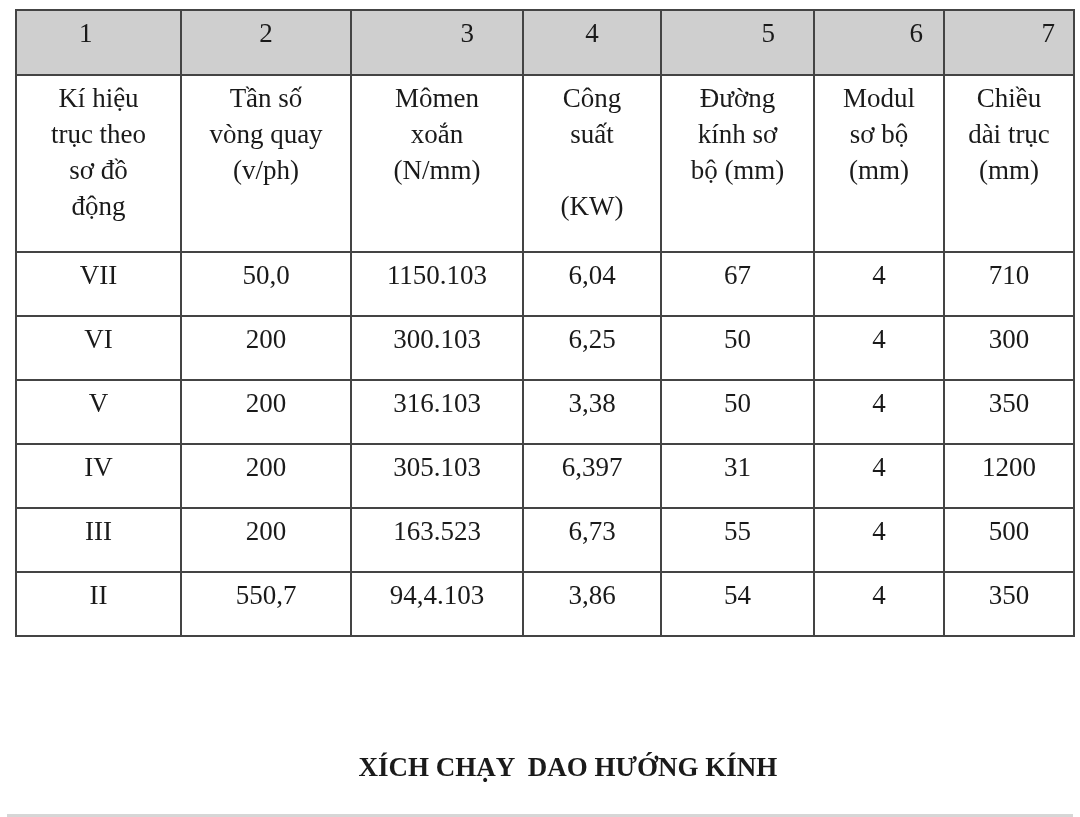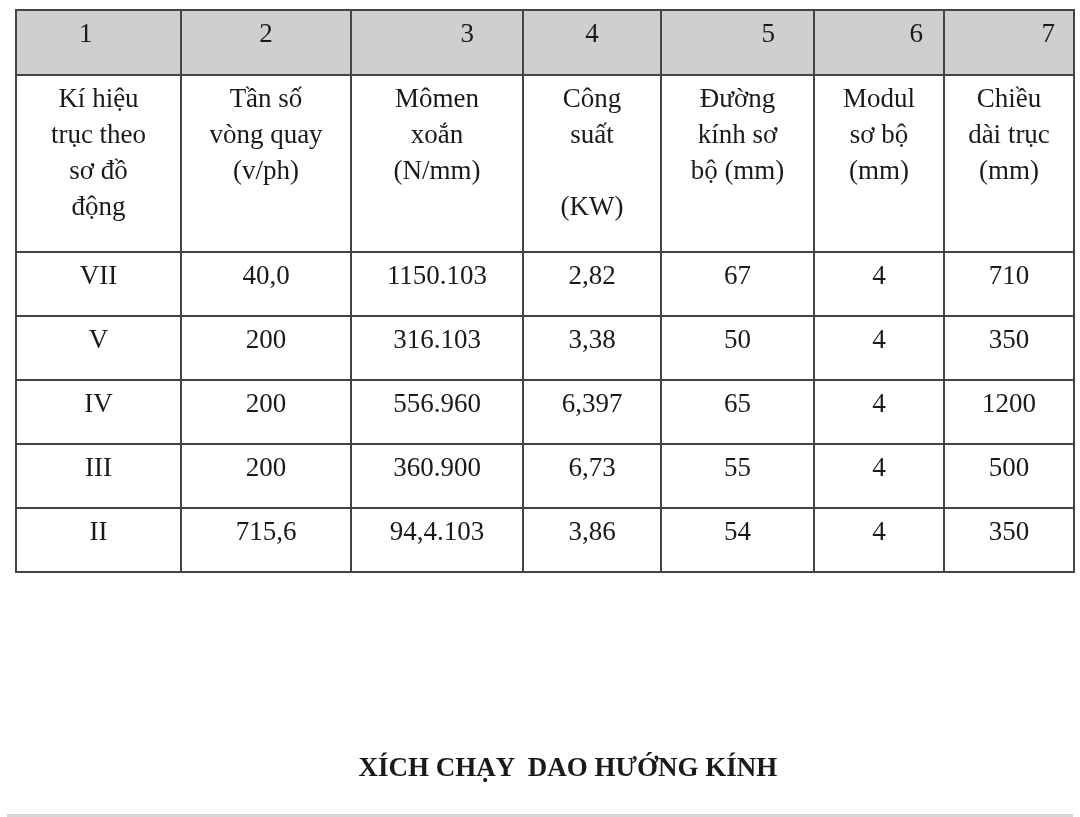--- a/index.html
+++ b/index.html
@@ -133,57 +133,66 @@
     </td>
     <td>
       <div>Chiều</div>
       <div>dài trục</div>
       <div>(mm)</div>
     </td>
   </tr>
 
   <tr class="data-row">
     <td>VII</td>
-    <td>40,0</td>
+    <td>50,0</td>
     <td>1150.103</td>
-    <td>2,82</td>
+    <td>6,04</td>
     <td>67</td>
     <td>4</td>
     <td>710</td>
+  </tr>
+  <tr class="data-row">
+    <td>VI</td>
+    <td>200</td>
+    <td>300.103</td>
+    <td>6,25</td>
+    <td>50</td>
+    <td>4</td>
+    <td>300</td>
   </tr>
   <tr class="data-row">
     <td>V</td>
     <td>200</td>
     <td>316.103</td>
     <td>3,38</td>
     <td>50</td>
     <td>4</td>
     <td>350</td>
   </tr>
   <tr class="data-row">
     <td>IV</td>
     <td>200</td>
-    <td>556.960</td>
+    <td>305.103</td>
     <td>6,397</td>
-    <td>65</td>
+    <td>31</td>
     <td>4</td>
     <td>1200</td>
   </tr>
   <tr class="data-row">
     <td>III</td>
     <td>200</td>
-    <td>360.900</td>
+    <td>163.523</td>
     <td>6,73</td>
     <td>55</td>
     <td>4</td>
     <td>500</td>
   </tr>
   <tr class="data-row">
     <td>II</td>
-    <td>715,6</td>
+    <td>550,7</td>
     <td>94,4.103</td>
     <td>3,86</td>
     <td>54</td>
     <td>4</td>
     <td>350</td>
   </tr>
 </tbody>
   </table>
 
 <div class="title">XÍCH CHẠY  DAO HƯỚNG KÍNH</div>

